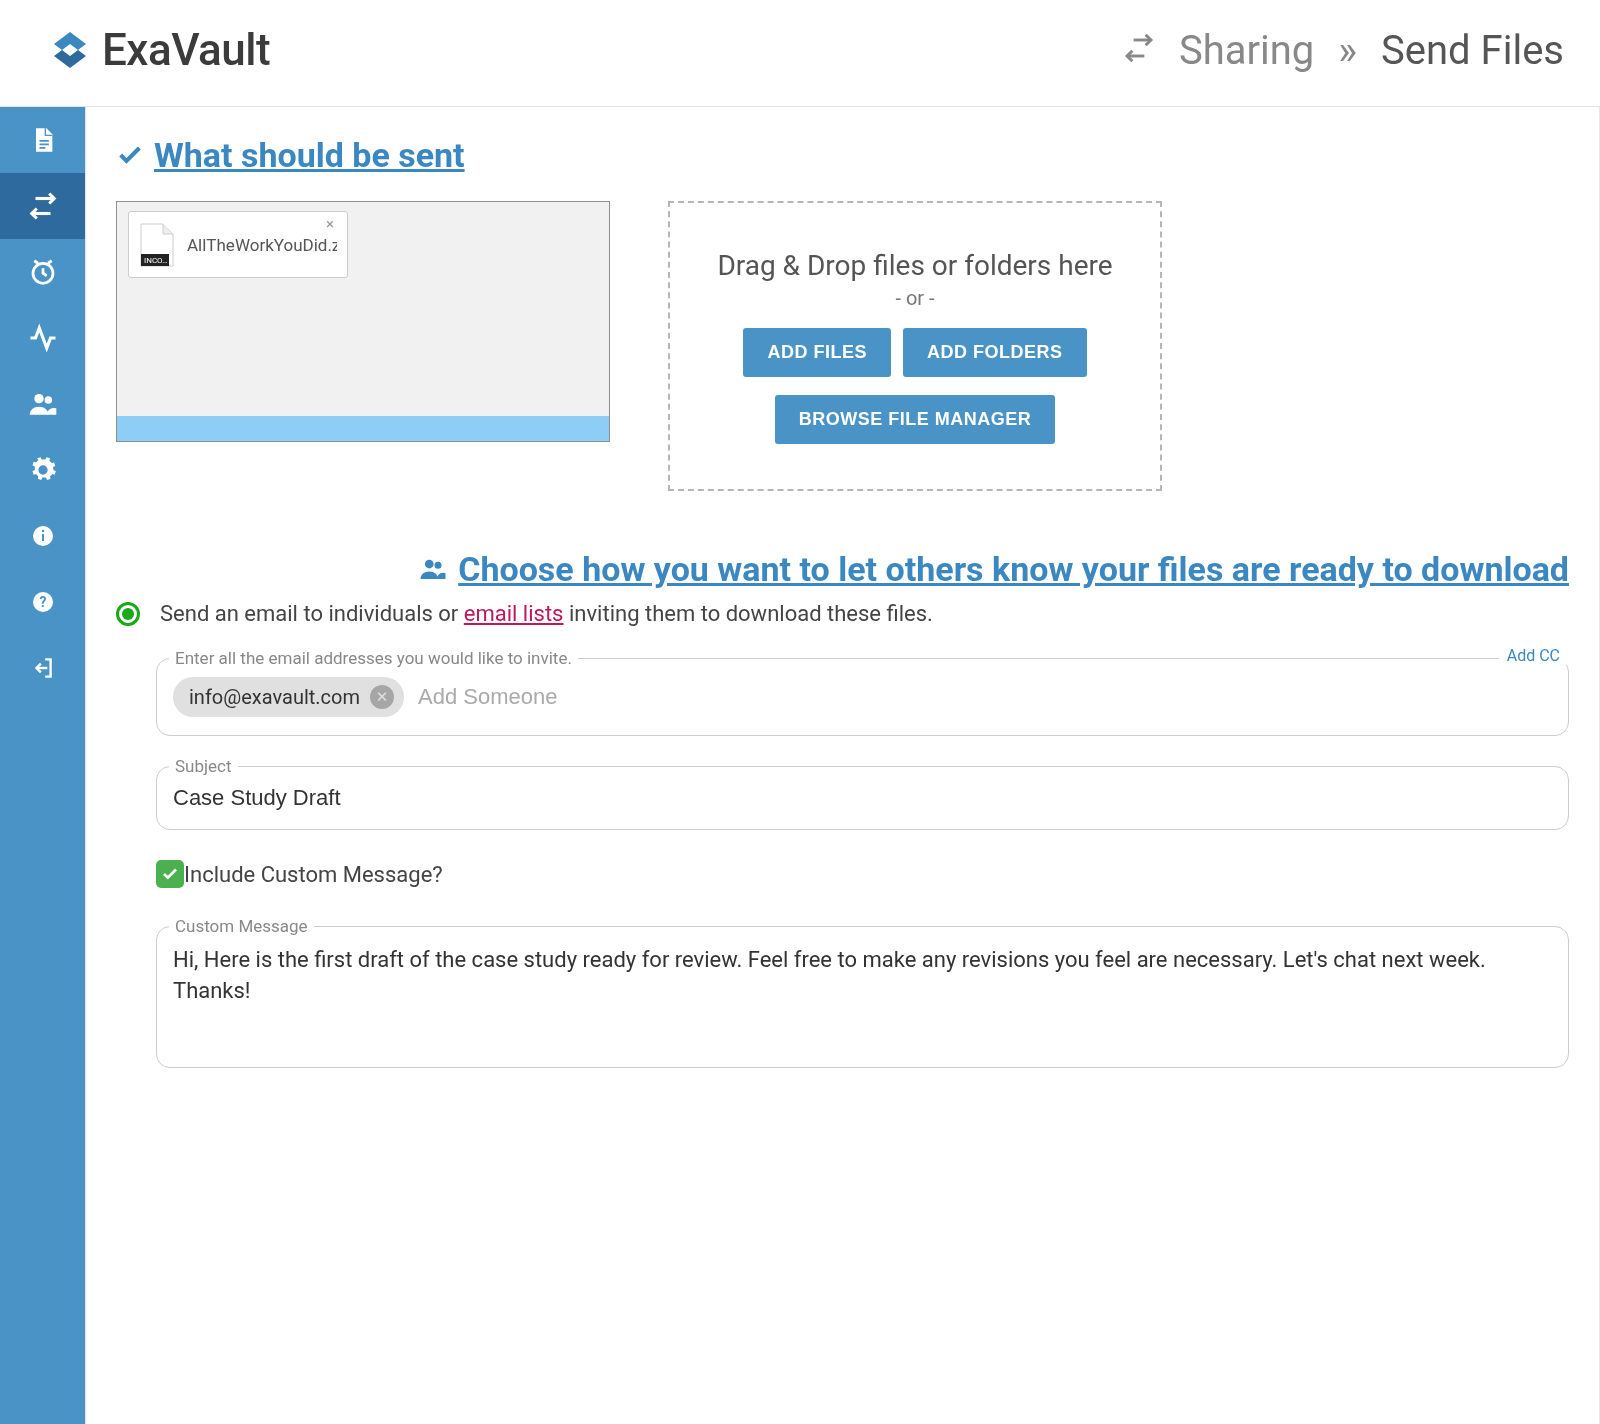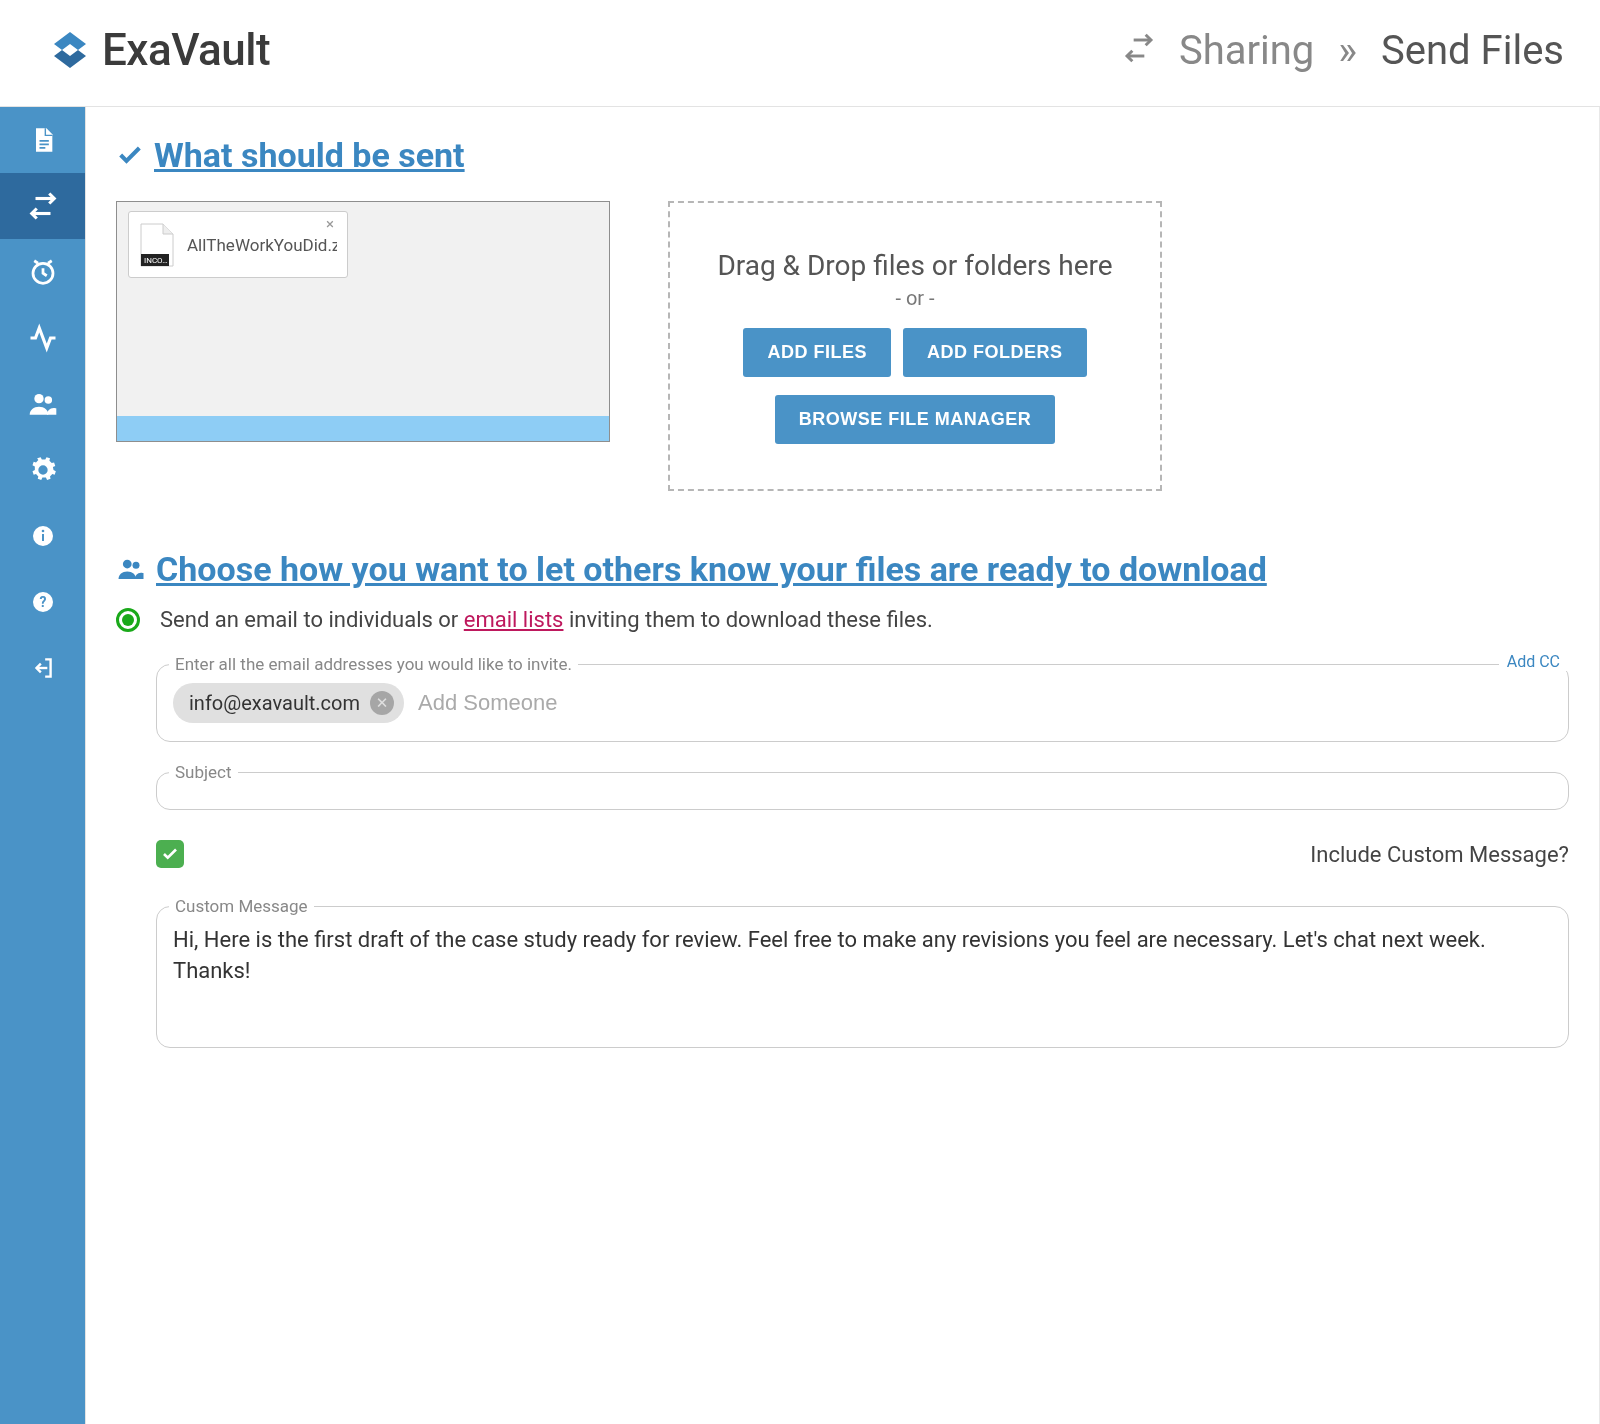--- a/index.html
+++ b/index.html
@@ -66,21 +66,21 @@
   gap: 4px;
 }
 .dropzone .title { font-size: 28px; color: #555; }
 .dropzone .or { font-size: 20px; color: #777; margin-bottom: 14px; }
 .dropzone .btn-row { display: flex; gap: 12px; margin-bottom: 14px; }
 .btn {
   background: #4a93c7; color: #fff; font-size: 18px; font-weight: 600;
   padding: 14px 24px; border: none; border-radius: 3px; cursor: pointer;
   letter-spacing: 0.5px;
 }
-.section-head.second { margin-bottom: 18px; }
+.section-head.second { margin-bottom: 12px; justify-content: flex-end; }
 .radio-row { display: flex; align-items: center; gap: 20px; font-size: 22px; color: #444; margin-bottom: 32px; }
 .radio-row a { color: #be185d; text-decoration: underline; }
 .radio-outer {
   width: 24px; height: 24px; border-radius: 50%; border: 3px solid #1aa91a;
   display: flex; align-items: center; justify-content: center;
 }
 .radio-inner { width: 12px; height: 12px; border-radius: 50%; background: #1aa91a; }
 .form-group {
   position: relative; border: 1px solid #ccc; border-radius: 14px;
   margin: 0 0 30px 40px; padding: 18px 16px;
@@ -102,21 +102,21 @@
   width: 24px; height: 24px; border-radius: 50%; background: #a6a6a6; color: #e0e0e0;
   display: flex; align-items: center; justify-content: center; font-size: 15px; cursor: pointer;
 }
 .email-input {
   border: none; outline: none; font-size: 22px; color: #444; flex: 1;
 }
 .email-input::placeholder { color: #aaa; }
 .subject-input {
   width: 100%; border: none; outline: none; font-size: 22px; color: #333;
 }
-.checkbox-row { display: flex; align-items: center; gap: 22px; margin: 0 0 38px 40px; font-size: 22px; color: #444; justify-content: space-between; }
+.checkbox-row { display: flex; align-items: center; margin: 0 0 38px 40px; font-size: 22px; color: #444; }
 .cb {
   width: 28px; height: 28px; background: #4caf50; border-radius: 5px;
   display: flex; align-items: center; justify-content: center; color: #fff;
 }
 .msg-area {
   width: 100%; border: none; outline: none; resize: none; font-size: 22px;
   color: #333; line-height: 1.4; font-family: inherit; min-height: 100px;
 }
 </style>
 </head>
@@ -274,20 +274,21 @@
           <span class="chip">
             <span>info@exavault.com</span>
             <span class="x">✕</span>
           </span>
           <input class="email-input" placeholder="Add Someone" style="">
         </div>
       </div>
 
       <div class="form-group">
         <span class="legend">Subject</span>
+        <input class="subject-input" value="Case Study Draft" style="">
       </div>
 
       <div class="checkbox-row">
         <span class="cb">
           <svg width="18" height="18" viewBox="0 0 24 24" fill="none" stroke="#fff" stroke-width="3.5">
               <polyline points="4 12 9 17 20 6"></polyline>
             </svg>
         </span>
         <span>Include Custom Message?</span>
       </div>

